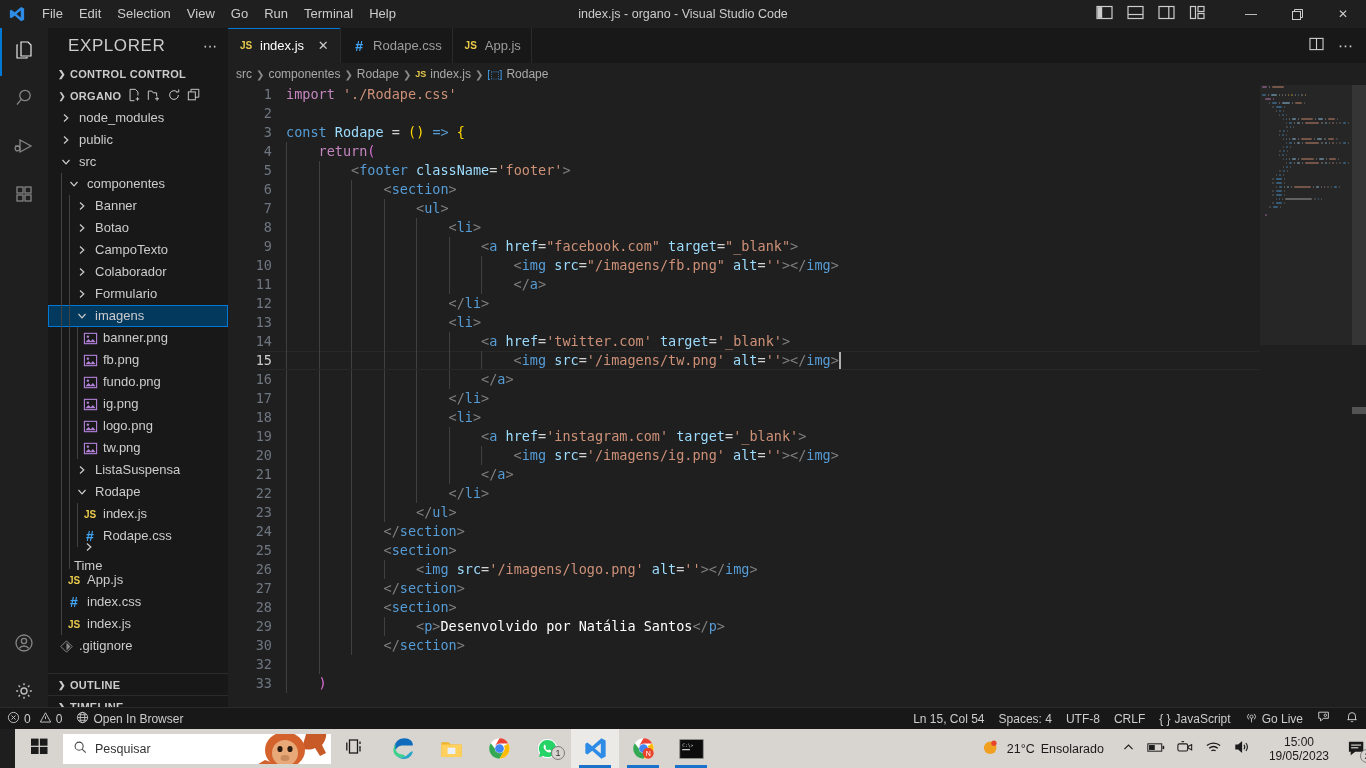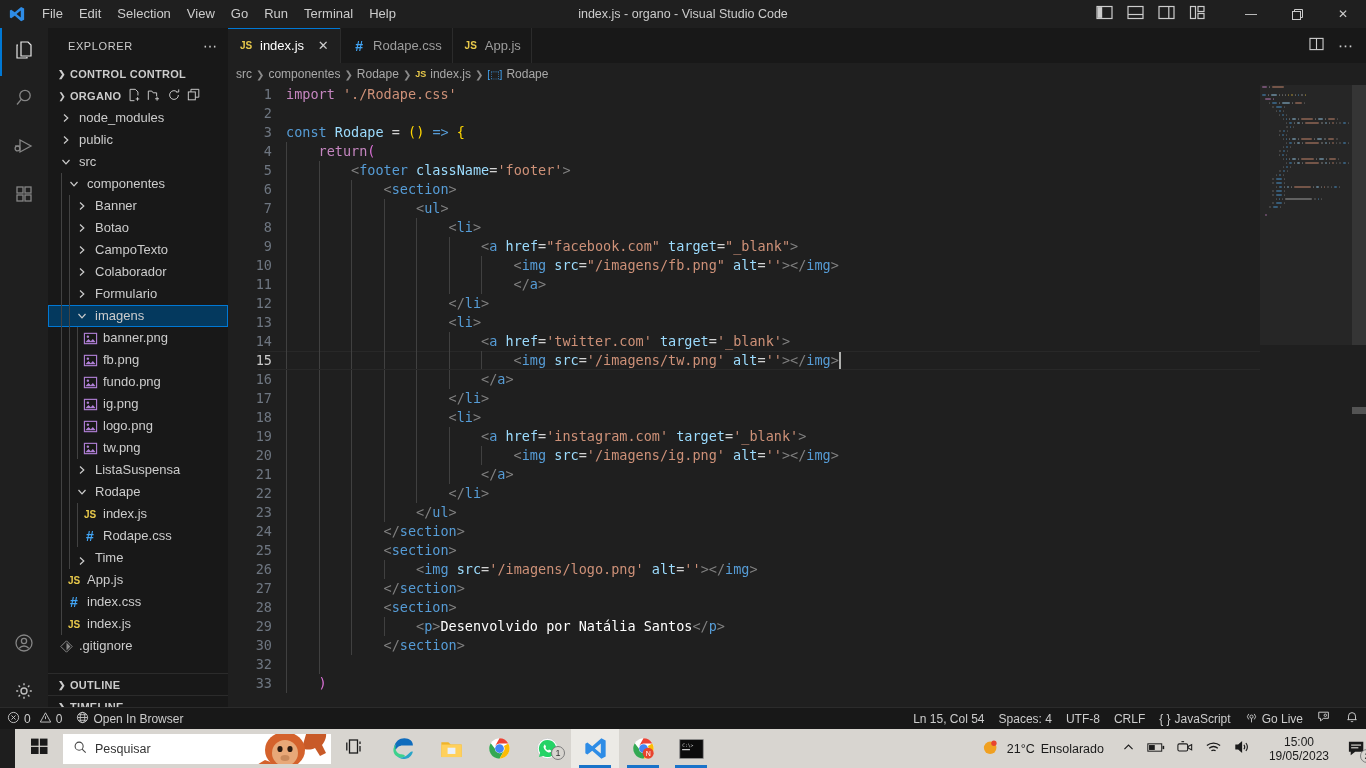--- a/index.html
+++ b/index.html
@@ -29,21 +29,21 @@
   .act-icon.active { color:#e7e7e7; }
   .act-icon.active:before { content:""; position:absolute; left:0; top:0; width:2px; height:48px;
     background:#0078d4; }
   .act-spacer { flex:1; }
 
   
   .sidebar { position:absolute; top:28px; left:48px; width:180px; height:689px;
     background:#181818; color:#cccccc; font-size:13px; }
   .sb-header { height:35px; display:flex; align-items:center; justify-content:space-between;
     padding:0 10px 0 20px; }
-  .sb-title { font-size:11px; letter-spacing:.6px; color:#cccccc; }
+  .sb-title { font-size:17px; letter-spacing:.6px; color:#cccccc; }
   .sb-dots { color:#cccccc; font-size:14px; letter-spacing:1px; }
 
   .section-row { height:22px; display:flex; align-items:center; padding-left:8px;
     font-size:11px; font-weight:bold; letter-spacing:.3px; color:#cccccc; }
   .chev { width:12px; display:inline-block; font-size:9px; color:#cccccc; margin-right:2px;
     text-align:center; }
 
   .org-row { height:22px; display:flex; align-items:center; padding-left:8px; }
   .org-name { font-size:11px; font-weight:bold; letter-spacing:.3px; }
   .org-actions { margin-left:6px; display:flex; gap:6px; align-items:center; color:#cccccc; }
@@ -559,21 +559,21 @@
           <div style="padding-left: 34px; display: flex; align-items: center;">
             <span class="ticon">
               <span style="color:#42a5f5;font-size:14px;font-weight:bold;">#</span>
             </span>
             <span class="tlabel">Rodape.css</span>
           </div>
         </div>
         <div class="trow">
           <div class="indent-guide" style="left: 13px;"></div>
           <div class="indent-guide" style="left: 21px;"></div>
-          <div style="padding-left: 26px; display: flex; align-items: flex-end;">
+          <div style="padding-left: 26px; display: flex; align-items: flex-end; flex-direction: column;">
             <span class="ticon">
               <svg width="10" height="10" viewBox="0 0 10 10" style="transform:rotate(0deg)">
                 <polyline points="3,1.5 6.8,5 3,8.5" fill="none" stroke="#cccccc" stroke-width="1.2"></polyline>
               </svg>
             </span>
             <span class="tlabel">Time</span>
           </div>
         </div>
         <div class="trow">
           <div class="indent-guide" style="left: 13px;"></div>

